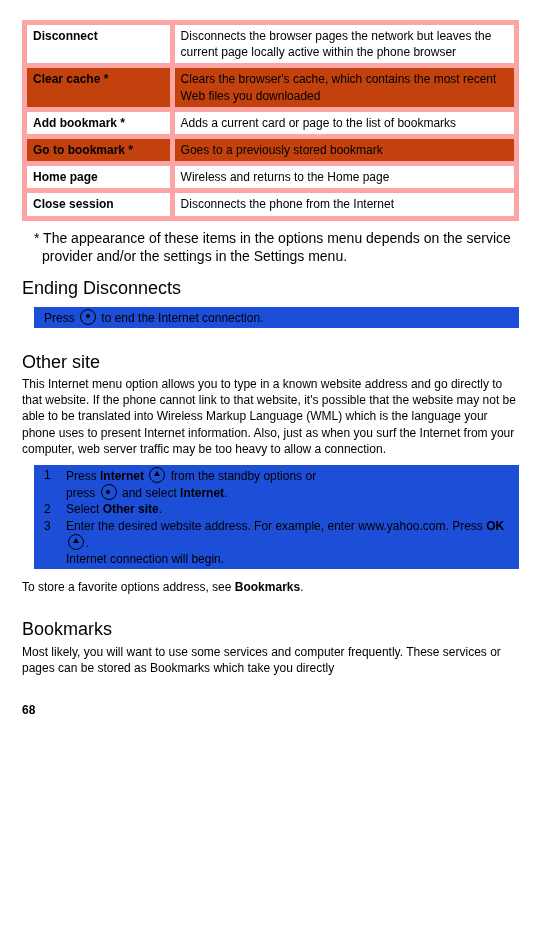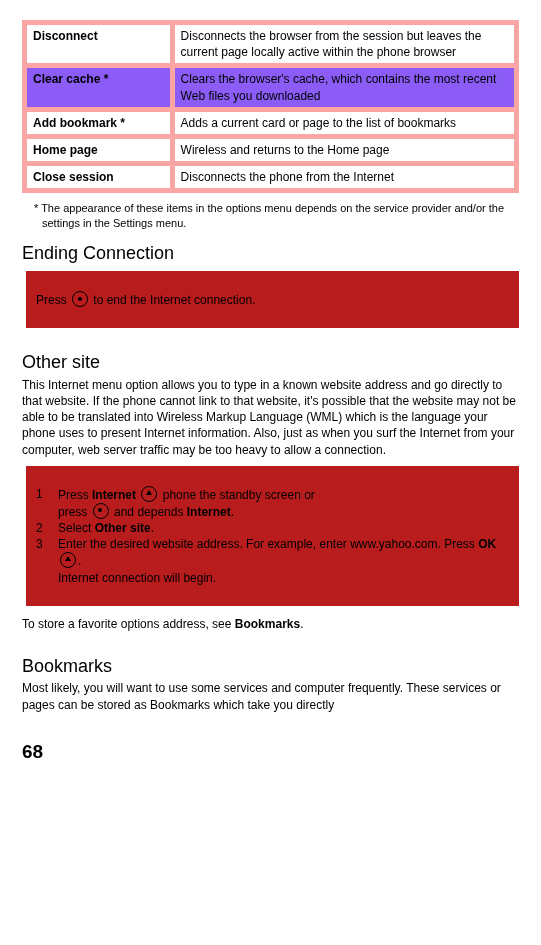--- a/index.html
+++ b/index.html
@@ -19,41 +19,41 @@
   }
   table.opts td {
     border: 5px solid #fca5a5;
     padding: 3px 6px;
     vertical-align: top;
   }
   table.opts td.term {
     font-weight: bold;
     width: 30%;
   }
-  table.opts tr.shaded td { background: #8b5cf6; }
+  table.opts tr.shaded td { background: #c2410c; }
   .footnote {
-    font-size: 11px;
+    font-size: 14px;
     margin: 6px 0 10px 12px;
     text-indent: -8px;
     padding-left: 8px;
   }
   h2.sect {
     font-weight: normal;
     font-size: 18px;
     margin: 10px 0 6px 0;
   }
   h2.sectb {
     font-weight: normal;
     font-size: 18px;
     margin: 22px 0 2px 0;
   }
   .greybox {
-    background: #b91c1c;
-    padding: 20px 10px;
-    margin: 4px 0 10px 4px;
+    background: #1d4ed8;
+    padding: 2px 10px;
+    margin: 4px 0 10px 12px;
   }
   .greybox .row { display:flex; }
   .greybox .num { width: 22px; flex-shrink:0; }
   .greybox .txt { flex:1; }
   .para { margin: 2px 0 8px 0; }
   .icon-circle {
     display: inline-block;
     width: 14px; height: 14px;
     border: 1.3px solid #000;
     border-radius: 50%;
@@ -73,72 +73,76 @@
     content:"";
     position:absolute;
     top:3px; left:3.5px;
     width:0; height:0;
     border-left:3.5px solid transparent;
     border-right:3.5px solid transparent;
     border-bottom:5px solid #000;
   }
   .pgnum {
     font-weight: bold;
-    font-size: 19px;
+    font-size: 12px;
     margin-top: 26px;
   }
   b { font-weight: bold; }
 </style>
 </head>
 <body>
 
 <table class="opts">
   <tbody id="opts-body">
       <tr>
         <td class="term">Disconnect</td>
-        <td>Disconnects the browser from the session but leaves the current page locally active within the phone browser</td>
+        <td>Disconnects the browser pages the network but leaves the current page locally active within the phone browser</td>
       </tr>
       <tr class="shaded">
         <td class="term">Clear cache *</td>
         <td>Clears the browser's cache, which contains the most recent Web files you downloaded</td>
       </tr>
       <tr>
         <td class="term">Add bookmark *</td>
         <td>Adds a current card or page to the list of bookmarks</td>
+      </tr>
+      <tr class="shaded">
+        <td class="term">Go to bookmark *</td>
+        <td>Goes to a previously stored bookmark</td>
       </tr>
       <tr>
         <td class="term">Home page</td>
         <td>Wireless and returns to the Home page</td>
       </tr>
       <tr>
         <td class="term">Close session</td>
         <td>Disconnects the phone from the Internet</td>
       </tr>
     </tbody>
 </table>
 
 <div class="footnote">* The appearance of these items in the options menu depends on the service provider and/or the settings in the Settings menu.</div>
 
-<h2 class="sect">Ending Connection</h2>
+<h2 class="sect">Ending Disconnects</h2>
 
 <div class="greybox">
   <div>
     <span>Press </span><span class="icon-circle dot"></span><span> to end the Internet connection.</span>
   </div>
 </div>
 
 <h2 class="sectb">Other site</h2>
 <div class="para">This Internet menu option allows you to type in a known website address and go directly to that website. If the phone cannot link to that website, it's possible that the website may not be able to be translated into Wireless Markup Language (WML) which is the language your phone uses to present Internet information. Also, just as when you surf the Internet from your computer, web server traffic may be too heavy to allow a connection.</div>
 
 <div class="greybox">
   <div class="row">
     <div class="num">1</div>
     <div class="txt">
-      <span>Press </span><b>Internet</b><span> </span><span class="icon-circle up"></span><span> phone the standby screen or</span><br>
-      <span>press </span><span class="icon-circle dot"></span><span> and depends </span><b>Internet</b><span>.</span>
+      <span>Press </span><b>Internet</b><span> </span><span class="icon-circle up"></span><span> from the standby options or</span><br>
+      <span>press </span><span class="icon-circle dot"></span><span> and select </span><b>Internet</b><span>.</span>
     </div>
   </div>
   <div class="row">
     <div class="num">2</div>
     <div class="txt">
       <span>Select </span><b>Other site</b><span>.</span>
     </div>
   </div>
   <div class="row">
     <div class="num">3</div>

